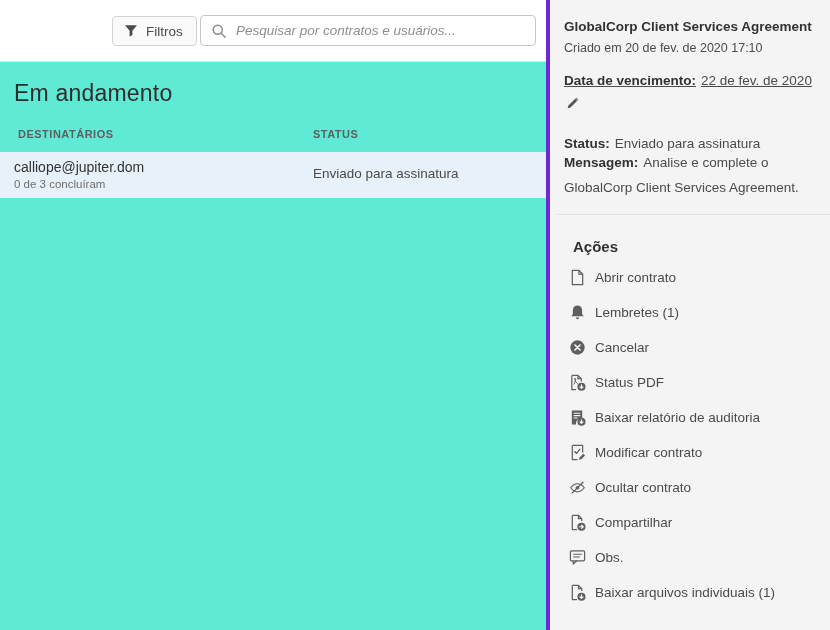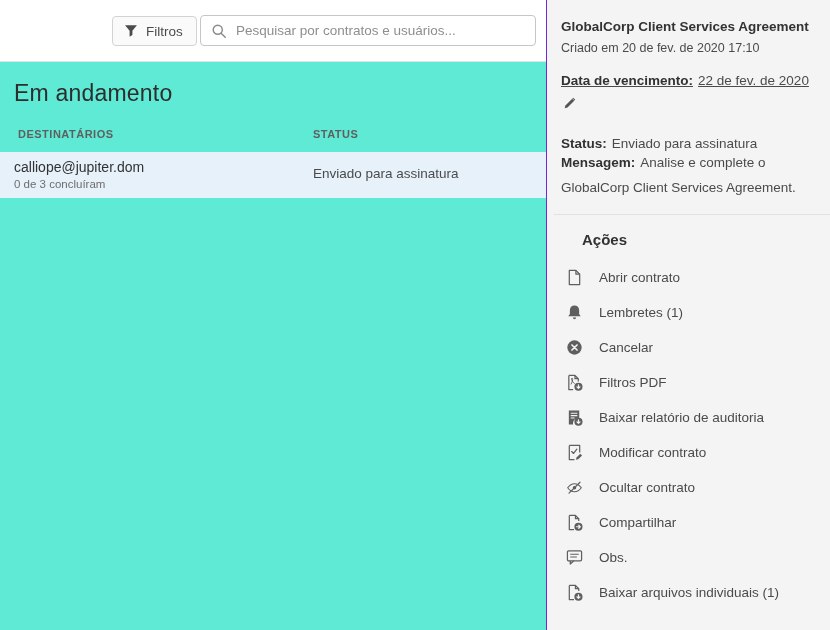--- a/index.html
+++ b/index.html
@@ -24,21 +24,21 @@
     font-family:inherit; font-size:13.5px; color:#4b4b4b; cursor:pointer;
   }
 
   .search-box {
     position:absolute; left:200px; top:15px; width:336px; height:31px;
     background:#fff; border:1px solid #c6c6c6; border-radius:4px;
     display:flex; align-items:center; gap:9px; padding:0 10px;
   }
   .search-box input {
     flex:1; border:none; outline:none; background:transparent;
-    font-family:inherit; font-size:13.5px; color:#505050;
+    font-family:inherit; font-size:13.5px; font-style:italic; color:#505050;
   }
   .search-box input::placeholder { color:#8e8e8e; opacity:1; }
 
   .section-title {
     position:absolute; left:14px; top:80px;
     font-size:23px; font-weight:400; color:#2d2d2d; letter-spacing:0.2px;
   }
 
   .col-head {
     position:absolute; top:128px;
@@ -51,41 +51,41 @@
     position:absolute; left:0; top:152px; width:547px; height:46px;
     background:#e7f1fa; cursor:pointer;
   }
   .row-recipient { position:absolute; left:14px; top:7px;  font-size:14px;   color:#323232; }
   .row-progress  { position:absolute; left:14px; top:26px; font-size:11.5px; color:#6e6e6e; }
   .row-status    { position:absolute; left:313px; top:14px; font-size:13.5px; color:#4b4b4b; }
 
   
   .panel {
     position:absolute; left:546px; top:0; width:284px; height:630px;
-    background:#f4f4f4; border-left:1px solid #6d28d9;
+    background:#f4f4f4; border-left:4px solid #6d28d9;
   }
   .agr-title   { position:absolute; left:14px; top:18px; width:258px; font-size:13.5px; font-weight:700; color:#323232; line-height:17px; }
   .agr-created { position:absolute; left:14px; top:41px; font-size:12.5px; color:#4b4b4b; }
   .agr-due     { position:absolute; left:14px; top:73px; font-size:13.5px; color:#4b4b4b;text-decoration:underline; }
   .edit-btn {
     position:absolute; left:11px; top:90px; width:24px; height:24px;
     background:transparent; border:none; cursor:pointer;
     display:flex; align-items:center; justify-content:center;
   }
   .agr-status  { position:absolute; left:14px; top:136px; font-size:13.5px; color:#4b4b4b; }
   .agr-message { position:absolute; left:14px; top:150px; width:260px; font-size:13.5px; color:#4b4b4b; line-height:25px; }
   .lbl { font-weight:700; color:#323232; margin-right:5px; }
 
   .panel-divider { position:absolute; left:7px; top:214px; width:277px; height:0; border-top:1px solid #e1e1e1; }
 
-  .actions-title { position:absolute; left:23px; top:231px; font-size:15px; font-weight:700; color:#323232;margin-left:12px; }
+  .actions-title { position:absolute; left:23px; top:238px; font-size:15px; font-weight:700; color:#323232; }
 
   .actions-list { position:absolute; left:18px; top:260px; list-style:none; }
   .action-item {
-    height:35px; display:flex; align-items:center; gap:16px; cursor:pointer;
+    height:35px; display:flex; align-items:center; gap:9px; cursor:pointer;
   }
   .a-icon { width:18px; height:18px; display:flex; align-items:center; justify-content:center; flex:none; }
   .a-label { font-size:13.5px; color:#4b4b4b; white-space:nowrap; }
 
   .see-less {
     position:absolute; right:14px; top:609px;
     font-size:13.5px; color:#1473e6; text-decoration:none; cursor:pointer;margin-top:48px;
   }
 </style>
 </head>
@@ -191,21 +191,21 @@
 
     <li class="action-item">
       <span class="a-icon">
         <svg viewBox="0 0 18 18" width="17" height="17">
             <path d="M3 1.5h6.5l3.5 3.5v3M3 1.5v15h4.5M9.5 1.5v3.5H13" fill="none" stroke="#5f5f5f" stroke-width="1.3" stroke-linejoin="round"></path>
             <path d="M5.2 11c1.2-2.2 2.3-5.3 1.7-6.3-.4-.7-1.3-.2-1 .9.4 1.6 1.9 3.8 3.3 4.7" fill="none" stroke="#5f5f5f" stroke-width="1"></path>
             <circle cx="13.2" cy="13.5" r="4.3" fill="#5f5f5f"></circle>
             <path d="M13.2 11.4v3.8M11.6 13.6l1.6 1.7 1.6-1.7" fill="none" stroke="#f4f4f4" stroke-width="1.3" stroke-linecap="round" stroke-linejoin="round"></path>
           </svg>
       </span>
-      <span class="a-label">Filtros PDF</span>
+      <span class="a-label">Status PDF</span>
     </li>
 
     <li class="action-item">
       <span class="a-icon">
         <svg viewBox="0 0 18 18" width="17" height="17">
             <path d="M3 1.5h11v8.6a5.4 5.4 0 0 0-6.5 6.4H3z" fill="#5f5f5f"></path>
             <path d="M5 4.5h7M5 7h7M5 9.5h4" stroke="#f4f4f4" stroke-width="1.1"></path>
             <circle cx="13.2" cy="13.5" r="4.3" fill="#5f5f5f"></circle>
             <path d="M13.2 11.4v3.8M11.6 13.6l1.6 1.7 1.6-1.7" fill="none" stroke="#f4f4f4" stroke-width="1.3" stroke-linecap="round" stroke-linejoin="round"></path>
           </svg>

